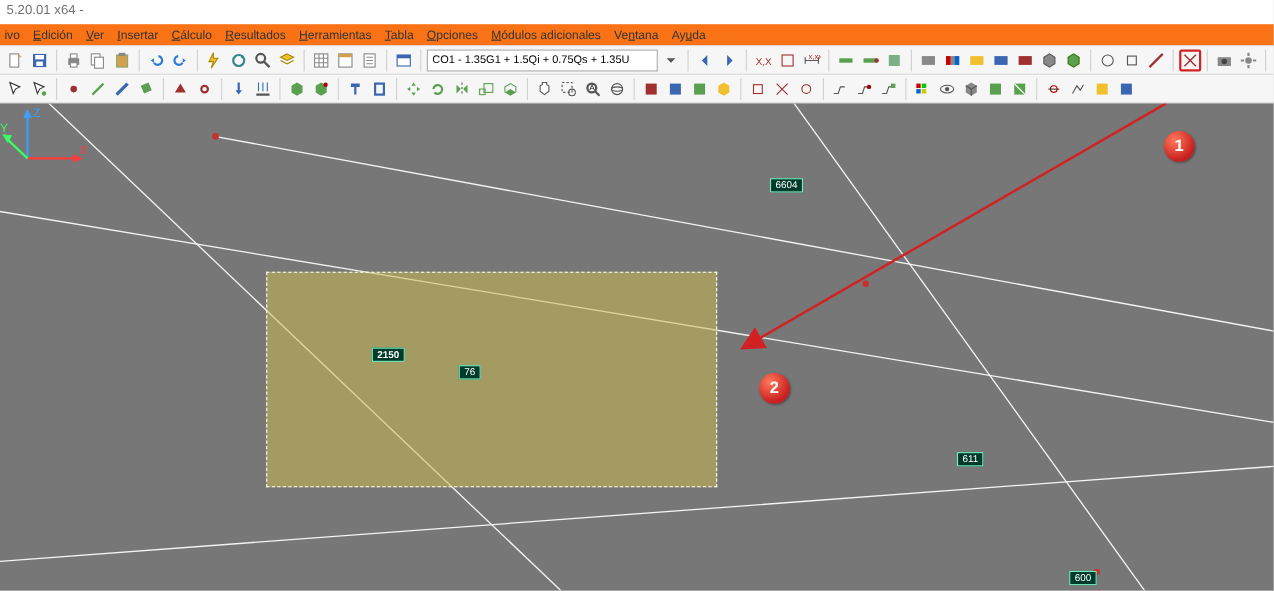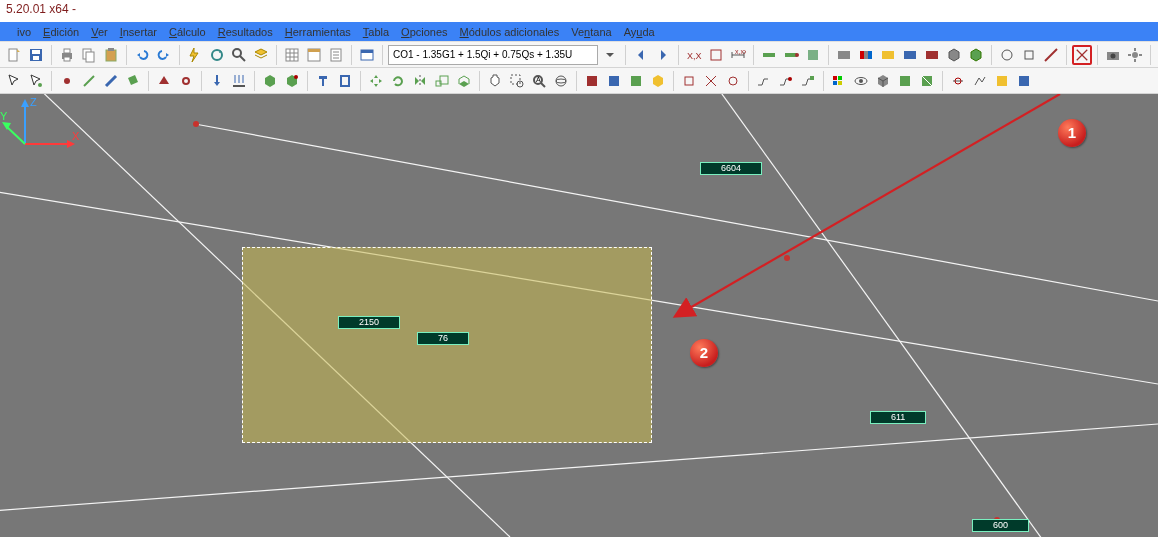--- a/index.html
+++ b/index.html
@@ -1,30 +1,30 @@
 <!DOCTYPE html>
 <html><head>
 <meta charset="utf-8">
 <style>
   * { box-sizing: border-box; margin: 0; padding: 0; }
   body { font-family: "Segoe UI", Tahoma, sans-serif; font-size: 11px; background: #fff; width: 1158px; height: 537px; overflow: hidden; }
-  .titlebar { height: 22px; background: #fff; padding: 2px 6px; font-size: 12px; color: #7f1d1d; }
-  .menubar { height: 20px; background: #3b82f6; padding: 0 17px; display: flex; gap: 12px; align-items: center; border-bottom: 1px solid #e0e0e0; }
+  .titlebar { height: 22px; background: #fff; padding: 2px 6px; font-size: 12px; color: #737373; }
+  .menubar { height: 20px; background: #f97316; padding: 0 4px; display: flex; gap: 12px; align-items: center; border-bottom: 1px solid #e0e0e0; }
   .menubar span { color: #333; cursor: default; }
   .menubar span u { text-decoration: underline; }
   .toolbar { height: 26px; background: #f6f6f6; border-bottom: 1px solid #d4d4d4; display: flex; align-items: center; padding: 0 4px; gap: 2px; }
   .toolbar .sep { width: 1px; height: 20px; background: #d0d0d0; margin: 0 3px; }
   .tbtn { width: 20px; height: 20px; display: inline-flex; align-items: center; justify-content: center; border: 1px solid transparent; border-radius: 2px; cursor: pointer; flex-shrink: 0; }
   .tbtn svg { width: 16px; height: 16px; }
   .combo { height: 20px; border: 1px solid #aaa; background: #fff; font-size: 10px; padding: 0 4px; width: 210px; }
   .highlighted { border: 2px solid #d32023 !important; padding: 1px; border-radius:2px; }
   
   .viewport { position: relative; width: 1158px; height: 443px; background: #777; overflow: hidden; }
   .viewport svg { position: absolute; top: 0; left: 0; }
-  .node-label { position: absolute; background: #003a2a; color: #fff; font-size: 9px; padding: 1px 20px; border: 1px solid #7af0c0; line-height: 1; }
+  .node-label { position: absolute; background: #003a2a; color: #fff; font-size: 9px; padding: 1px 4px; border: 1px solid #7af0c0; line-height: 1; }
   .sel-rect { position: absolute; border: 1px dashed #fff; background: rgba(200,185,80,.55); }
   .node { position: absolute; width: 6px; height: 6px; background: #c8322d; border-radius: 50%; transform: translate(-3px,-3px); }
   
   .coord-sys { position: absolute; left: 30px; bottom: 30px; width: 90px; height: 70px; }
   
   .callout { position: absolute; width: 28px; height: 28px; border-radius: 50%; background: radial-gradient(circle at 35% 30%, #ff7a5a, #c81e1e 70%); color: #fff; font: bold 15px/28px sans-serif; text-align: center; box-shadow: 1px 1px 2px rgba(0,0,0,.4); }
   .arrow { position: absolute; pointer-events: none; }
 </style>
 </head>
 <body>
@@ -545,21 +545,21 @@
     <line x1="-50" y1="420" x2="1158" y2="330" stroke="#f4f4f4" stroke-width="1.2"></line>
   </svg>
 
   <div class="sel-rect" style="left:242px; top:153px; width:410px; height:196px;"></div>
 
   <div class="node" style="left:196px; top:30px;"></div>
   <div class="node" style="left:787px; top:164px;"></div>
   <div class="node" style="left:997px; top:426px;"></div>
 
   <div class="node-label" style="left:700px; top:68px;">6604</div>
-  <div class="node-label" style="left:338px; top:222px;">2150</div>
+  <div class="node-label" style="left:338px; top:222px;font-weight:bold;">2150</div>
   <div class="node-label" style="left:417px; top:238px;">76</div>
   <div class="node-label" style="left:870px; top:317px;">611</div>
   <div class="node-label" style="left:972px; top:425px;">600</div>
 
   <svg class="coord-sys" viewBox="0 0 90 70">
     <line x1="25" y1="50" x2="25" y2="10" stroke="#3aa0ff" stroke-width="2"></line>
     <path d="M25 5l-4 8h8z" fill="#3aa0ff"></path>
     <text x="30" y="12" fill="#3aa0ff" font-size="11">Z</text>
     <line x1="25" y1="50" x2="70" y2="50" stroke="#ff3a3a" stroke-width="2"></line>
     <path d="M75 50l-8-4v8z" fill="#ff3a3a"></path>

